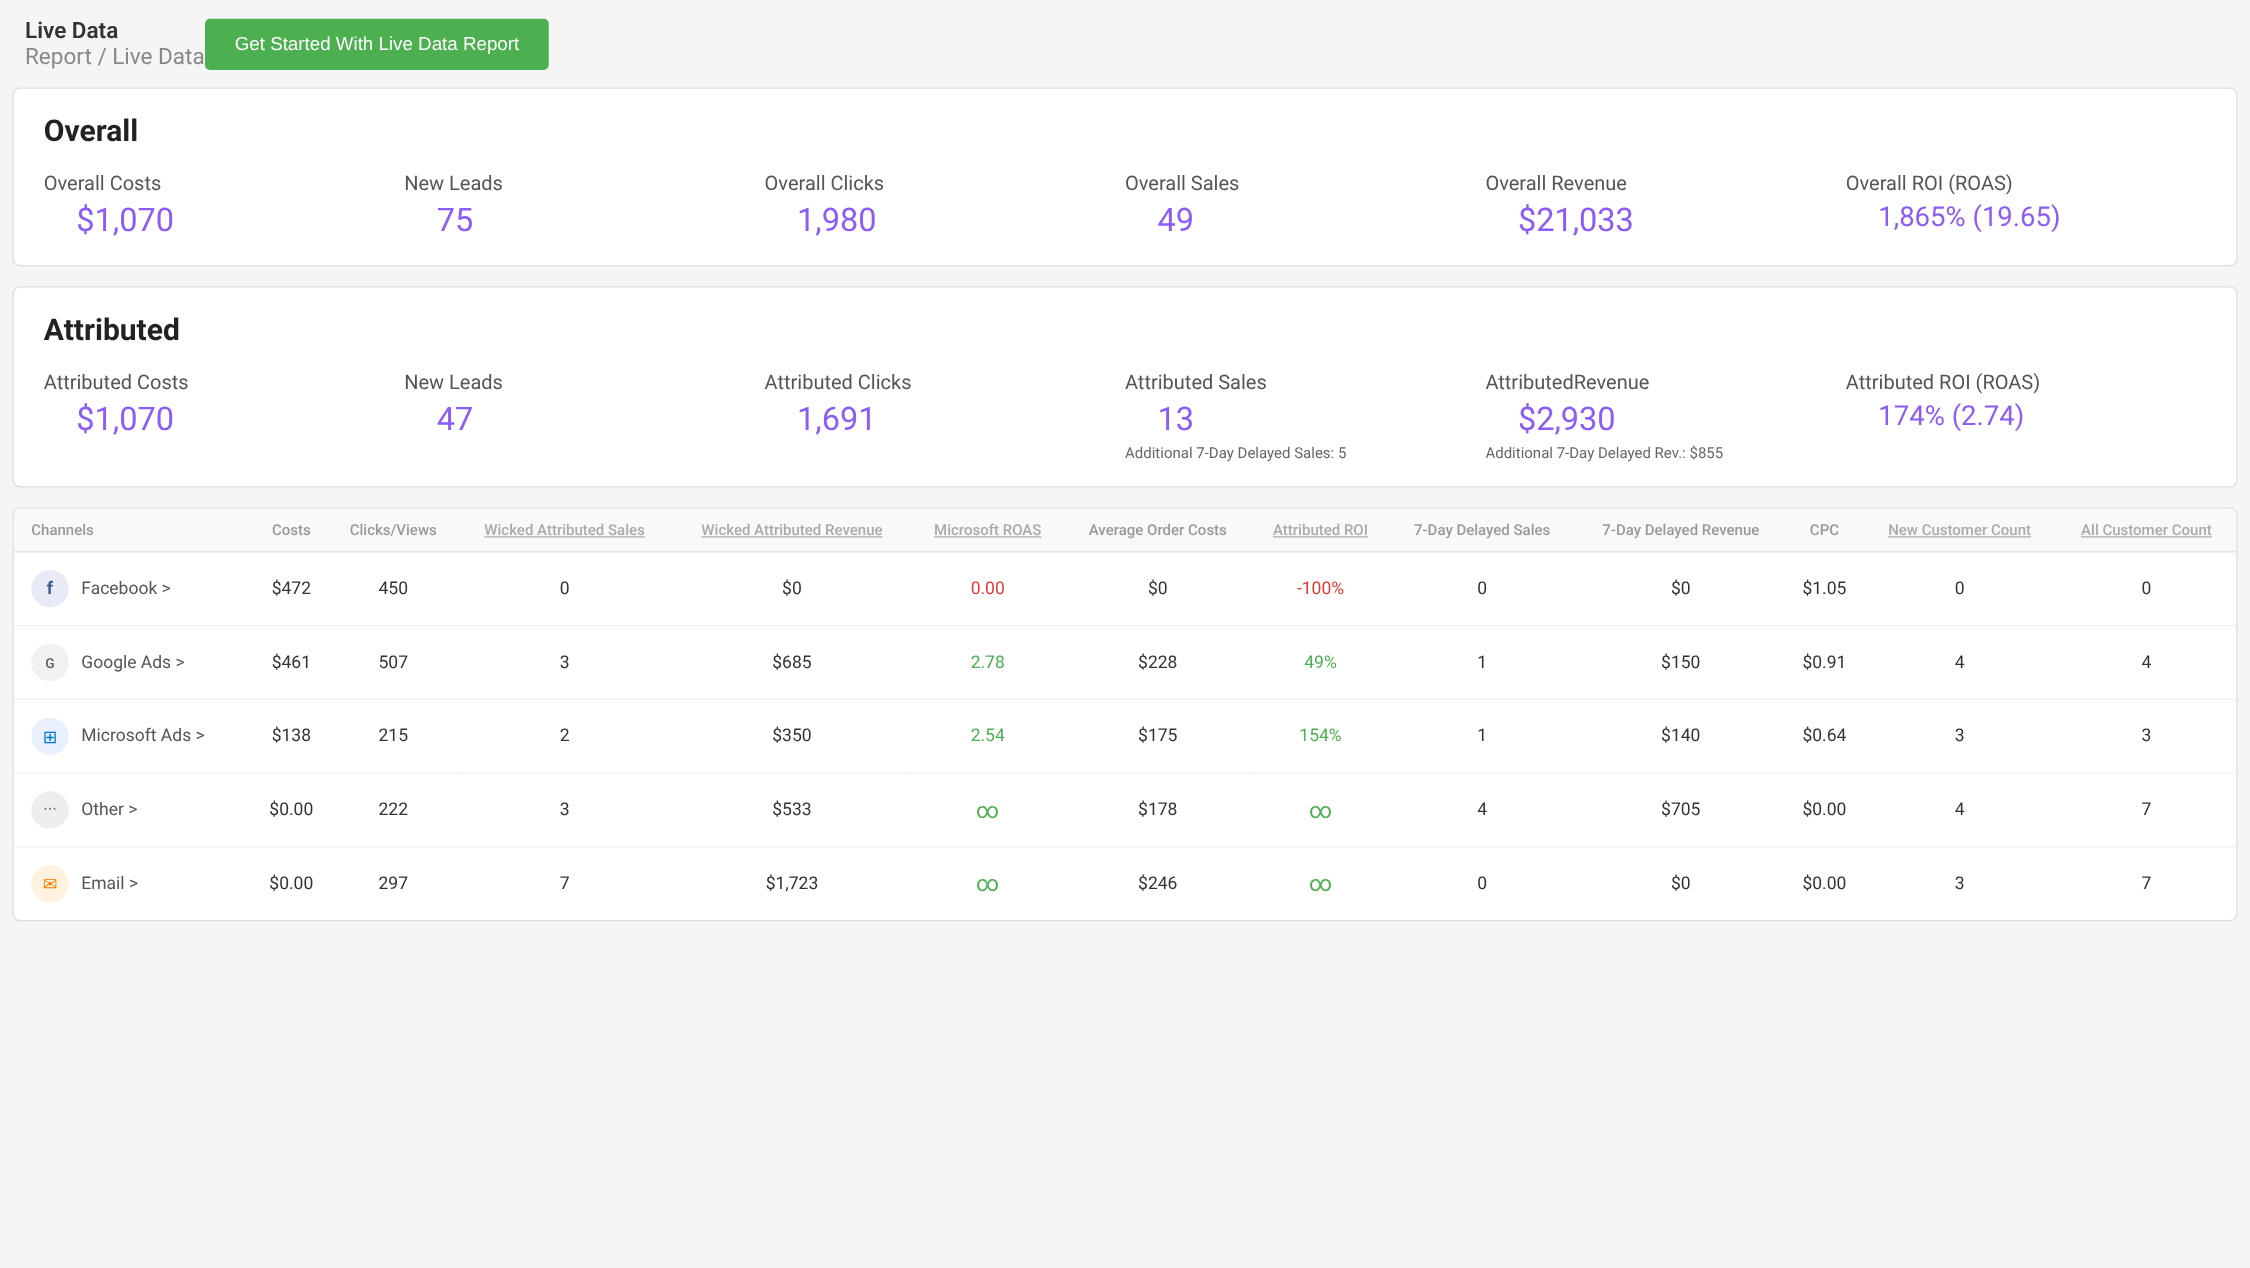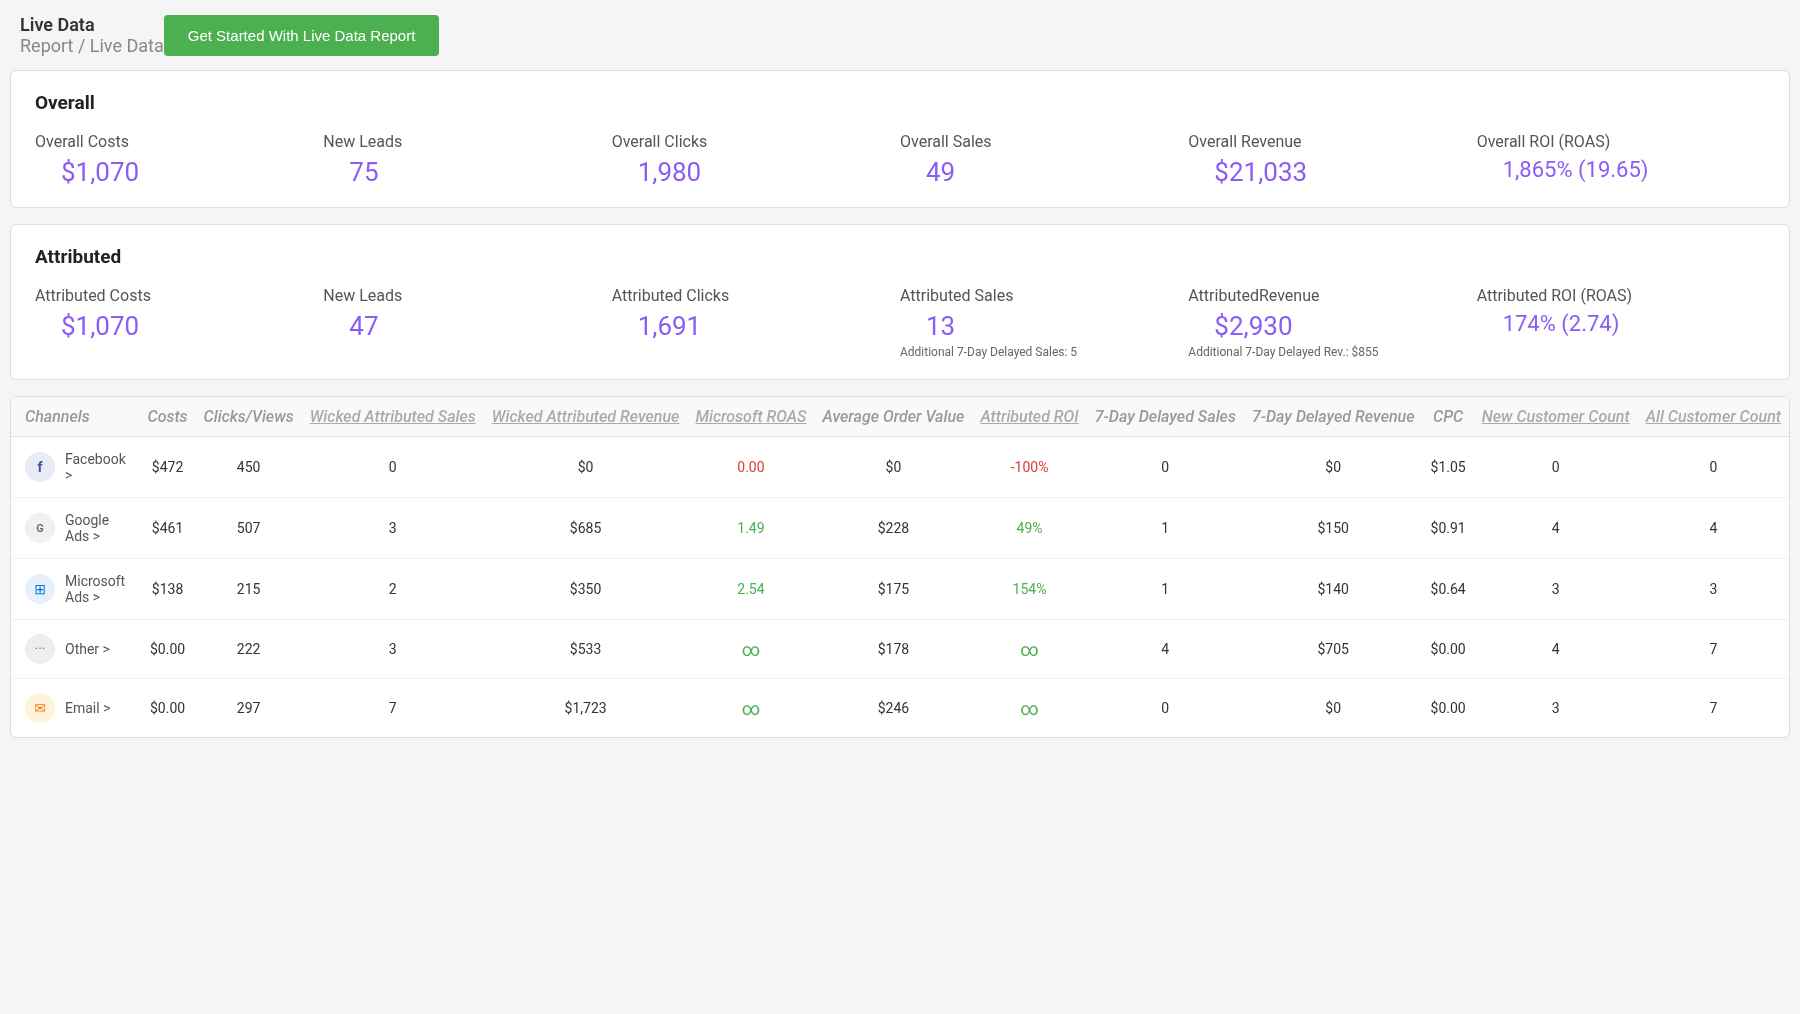--- a/index.html
+++ b/index.html
@@ -36,21 +36,21 @@
       cursor: pointer;
     }
     .section-card {
       background: #fff;
       border: 1px solid #ddd;
       border-radius: 6px;
       margin: 0 10px 16px 10px;
       padding: 20px 24px;
     }
     .section-title {
-      font-size: 19px;
+      font-size: 24px;
       font-weight: 700;
       margin-bottom: 18px;
       color: #222;
     }
     .metrics-row {
       display: flex;
       gap: 0;
       flex-wrap: nowrap;
     }
     .metric-item {
@@ -85,28 +85,27 @@
     }
     table {
       width: 100%;
       border-collapse: collapse;
     }
     thead tr {
       background: #f9f9f9;
     }
     th {
       padding: 10px 8px;
-      font-size: 16px;
+      font-size: 12px;
       color: #999;
       font-weight: 500;
       text-align: center;
       border-bottom: 1px solid #e0e0e0;
       vertical-align: bottom;
       white-space: nowrap;
-      font-style: italic;
     }
     th.underline {
       text-decoration: underline;
       color: #aaa;
     }
     th:first-child {
       text-align: left;
       padding-left: 14px;
     }
     td {
@@ -232,21 +231,21 @@
 <div class="table-section">
   <table>
     <thead id="table-head">
         <tr>
           <th>Channels</th>
           <th>Costs</th>
           <th>Clicks/Views</th>
           <th class="underline">Wicked Attributed Sales</th>
           <th class="underline">Wicked Attributed Revenue</th>
           <th class="underline">Microsoft ROAS</th>
-          <th>Average Order Value</th>
+          <th>Average Order Costs</th>
           <th class="underline">Attributed ROI</th>
           <th>7-Day Delayed Sales</th>
           <th>7-Day Delayed Revenue</th>
           <th>CPC</th>
           <th class="underline">New Customer Count</th>
           <th class="underline">All Customer Count</th>
         </tr>
       </thead>
     <tbody id="table-body">
         <tr>
@@ -273,21 +272,21 @@
     <td>
       <div class="channel-cell">
         <div class="channel-icon google-icon" style="font-size:11px;font-weight:600;">G</div>
         <a class="channel-link">Google Ads &gt;</a>
       </div>
     </td>
     <td>$461</td>
     <td>507</td>
     <td>3</td>
     <td>$685</td>
-    <td class="green">1.49</td>
+    <td class="green">2.78</td>
     <td>$228</td>
     <td class="green">49%</td>
     <td>1</td>
     <td>$150</td>
     <td>$0.91</td>
     <td>4</td>
     <td>4</td>
   </tr>
         <tr>
     <td>

